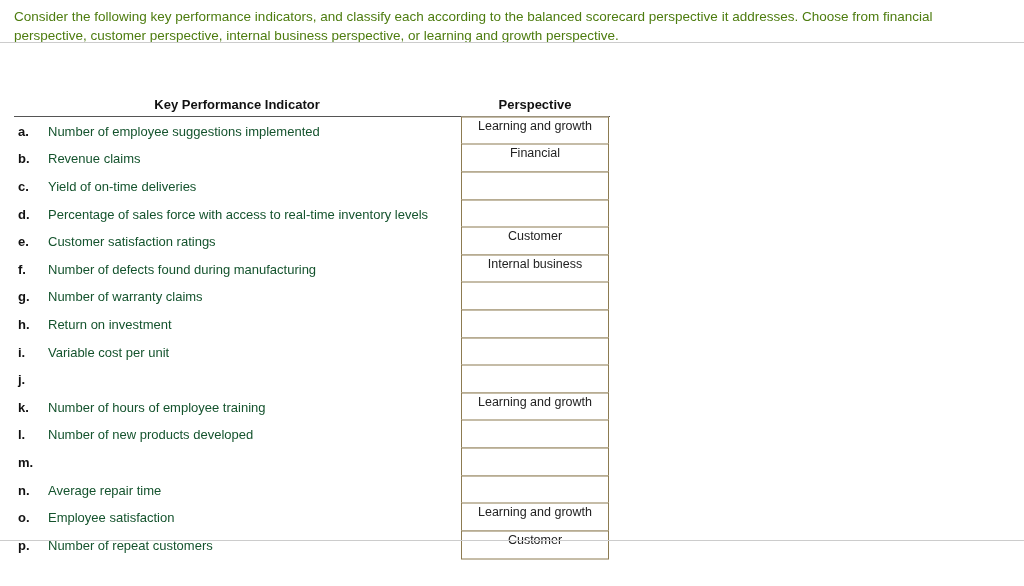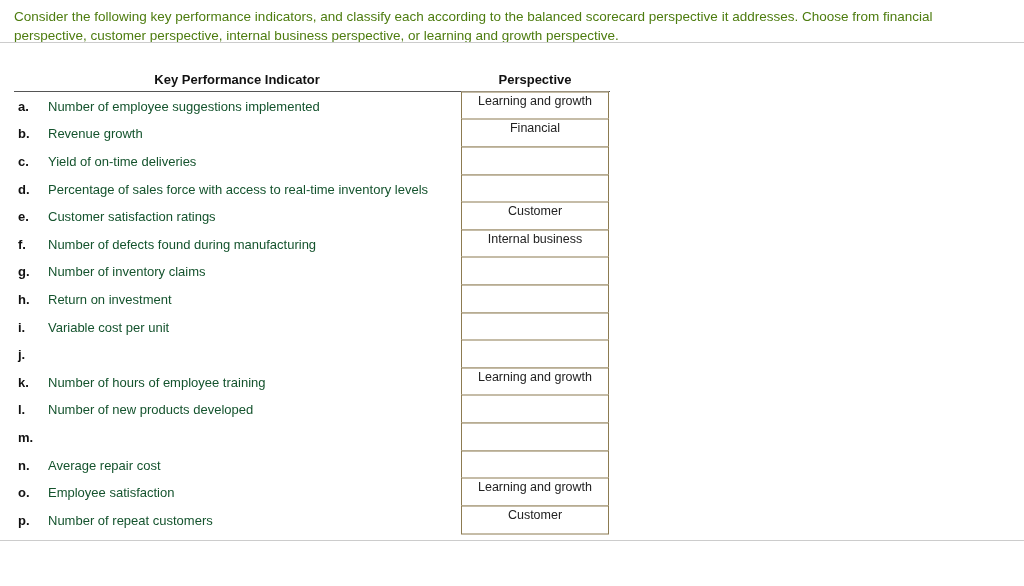--- a/index.html
+++ b/index.html
@@ -36,20 +36,21 @@
   .kpi-table {
     position: absolute;
     left: 14px;
     top: 70px;
     width: 596px;
   }
   .thead {
     position: relative;
     height: 22px;
     border-bottom: 1px solid var(--header-line, #555555);
+    margin-top: 25px;
   }
   .th {
     position: absolute;
     top: 2px;
     font-size: 13px;
     font-weight: bold;
     text-align: center;
     color: #111111;
   }
   .th-kpi { left: 0; width: 446px; }
@@ -108,21 +109,21 @@
       <div class="th th-persp">Perspective</div>
     </div>
     <div id="rows">
         <div class="row">
           <span class="letter">a.</span>
           <span class="kpi">Number of employee suggestions implemented</span>
           <span class="answer-box">Learning and growth</span>
         </div>
         <div class="row">
           <span class="letter">b.</span>
-          <span class="kpi">Revenue growth</span>
+          <span class="kpi">Revenue claims</span>
           <span class="answer-box">Financial</span>
         </div>
         <div class="row">
           <span class="letter">c.</span>
           <span class="kpi">Yield of on-time deliveries</span>
           <span class="answer-box"></span>
         </div>
         <div class="row">
           <span class="letter">d.</span>
           <span class="kpi">Percentage of sales force with access to real-time inventory levels</span>
@@ -133,21 +134,21 @@
           <span class="kpi">Customer satisfaction ratings</span>
           <span class="answer-box">Customer</span>
         </div>
         <div class="row">
           <span class="letter">f.</span>
           <span class="kpi">Number of defects found during manufacturing</span>
           <span class="answer-box">Internal business</span>
         </div>
         <div class="row">
           <span class="letter">g.</span>
-          <span class="kpi">Number of inventory claims</span>
+          <span class="kpi">Number of warranty claims</span>
           <span class="answer-box"></span>
         </div>
         <div class="row">
           <span class="letter">h.</span>
           <span class="kpi">Return on investment</span>
           <span class="answer-box"></span>
         </div>
         <div class="row">
           <span class="letter">i.</span>
           <span class="kpi">Variable cost per unit</span>
@@ -166,21 +167,21 @@
           <span class="letter">l.</span>
           <span class="kpi">Number of new products developed</span>
           <span class="answer-box"></span>
         </div>
         <div class="row">
           <span class="letter">m.</span>
           <span class="answer-box"></span>
         </div>
         <div class="row">
           <span class="letter">n.</span>
-          <span class="kpi">Average repair cost</span>
+          <span class="kpi">Average repair time</span>
           <span class="answer-box"></span>
         </div>
         <div class="row">
           <span class="letter">o.</span>
           <span class="kpi">Employee satisfaction</span>
           <span class="answer-box">Learning and growth</span>
         </div>
         <div class="row">
           <span class="letter">p.</span>
           <span class="kpi">Number of repeat customers</span>

